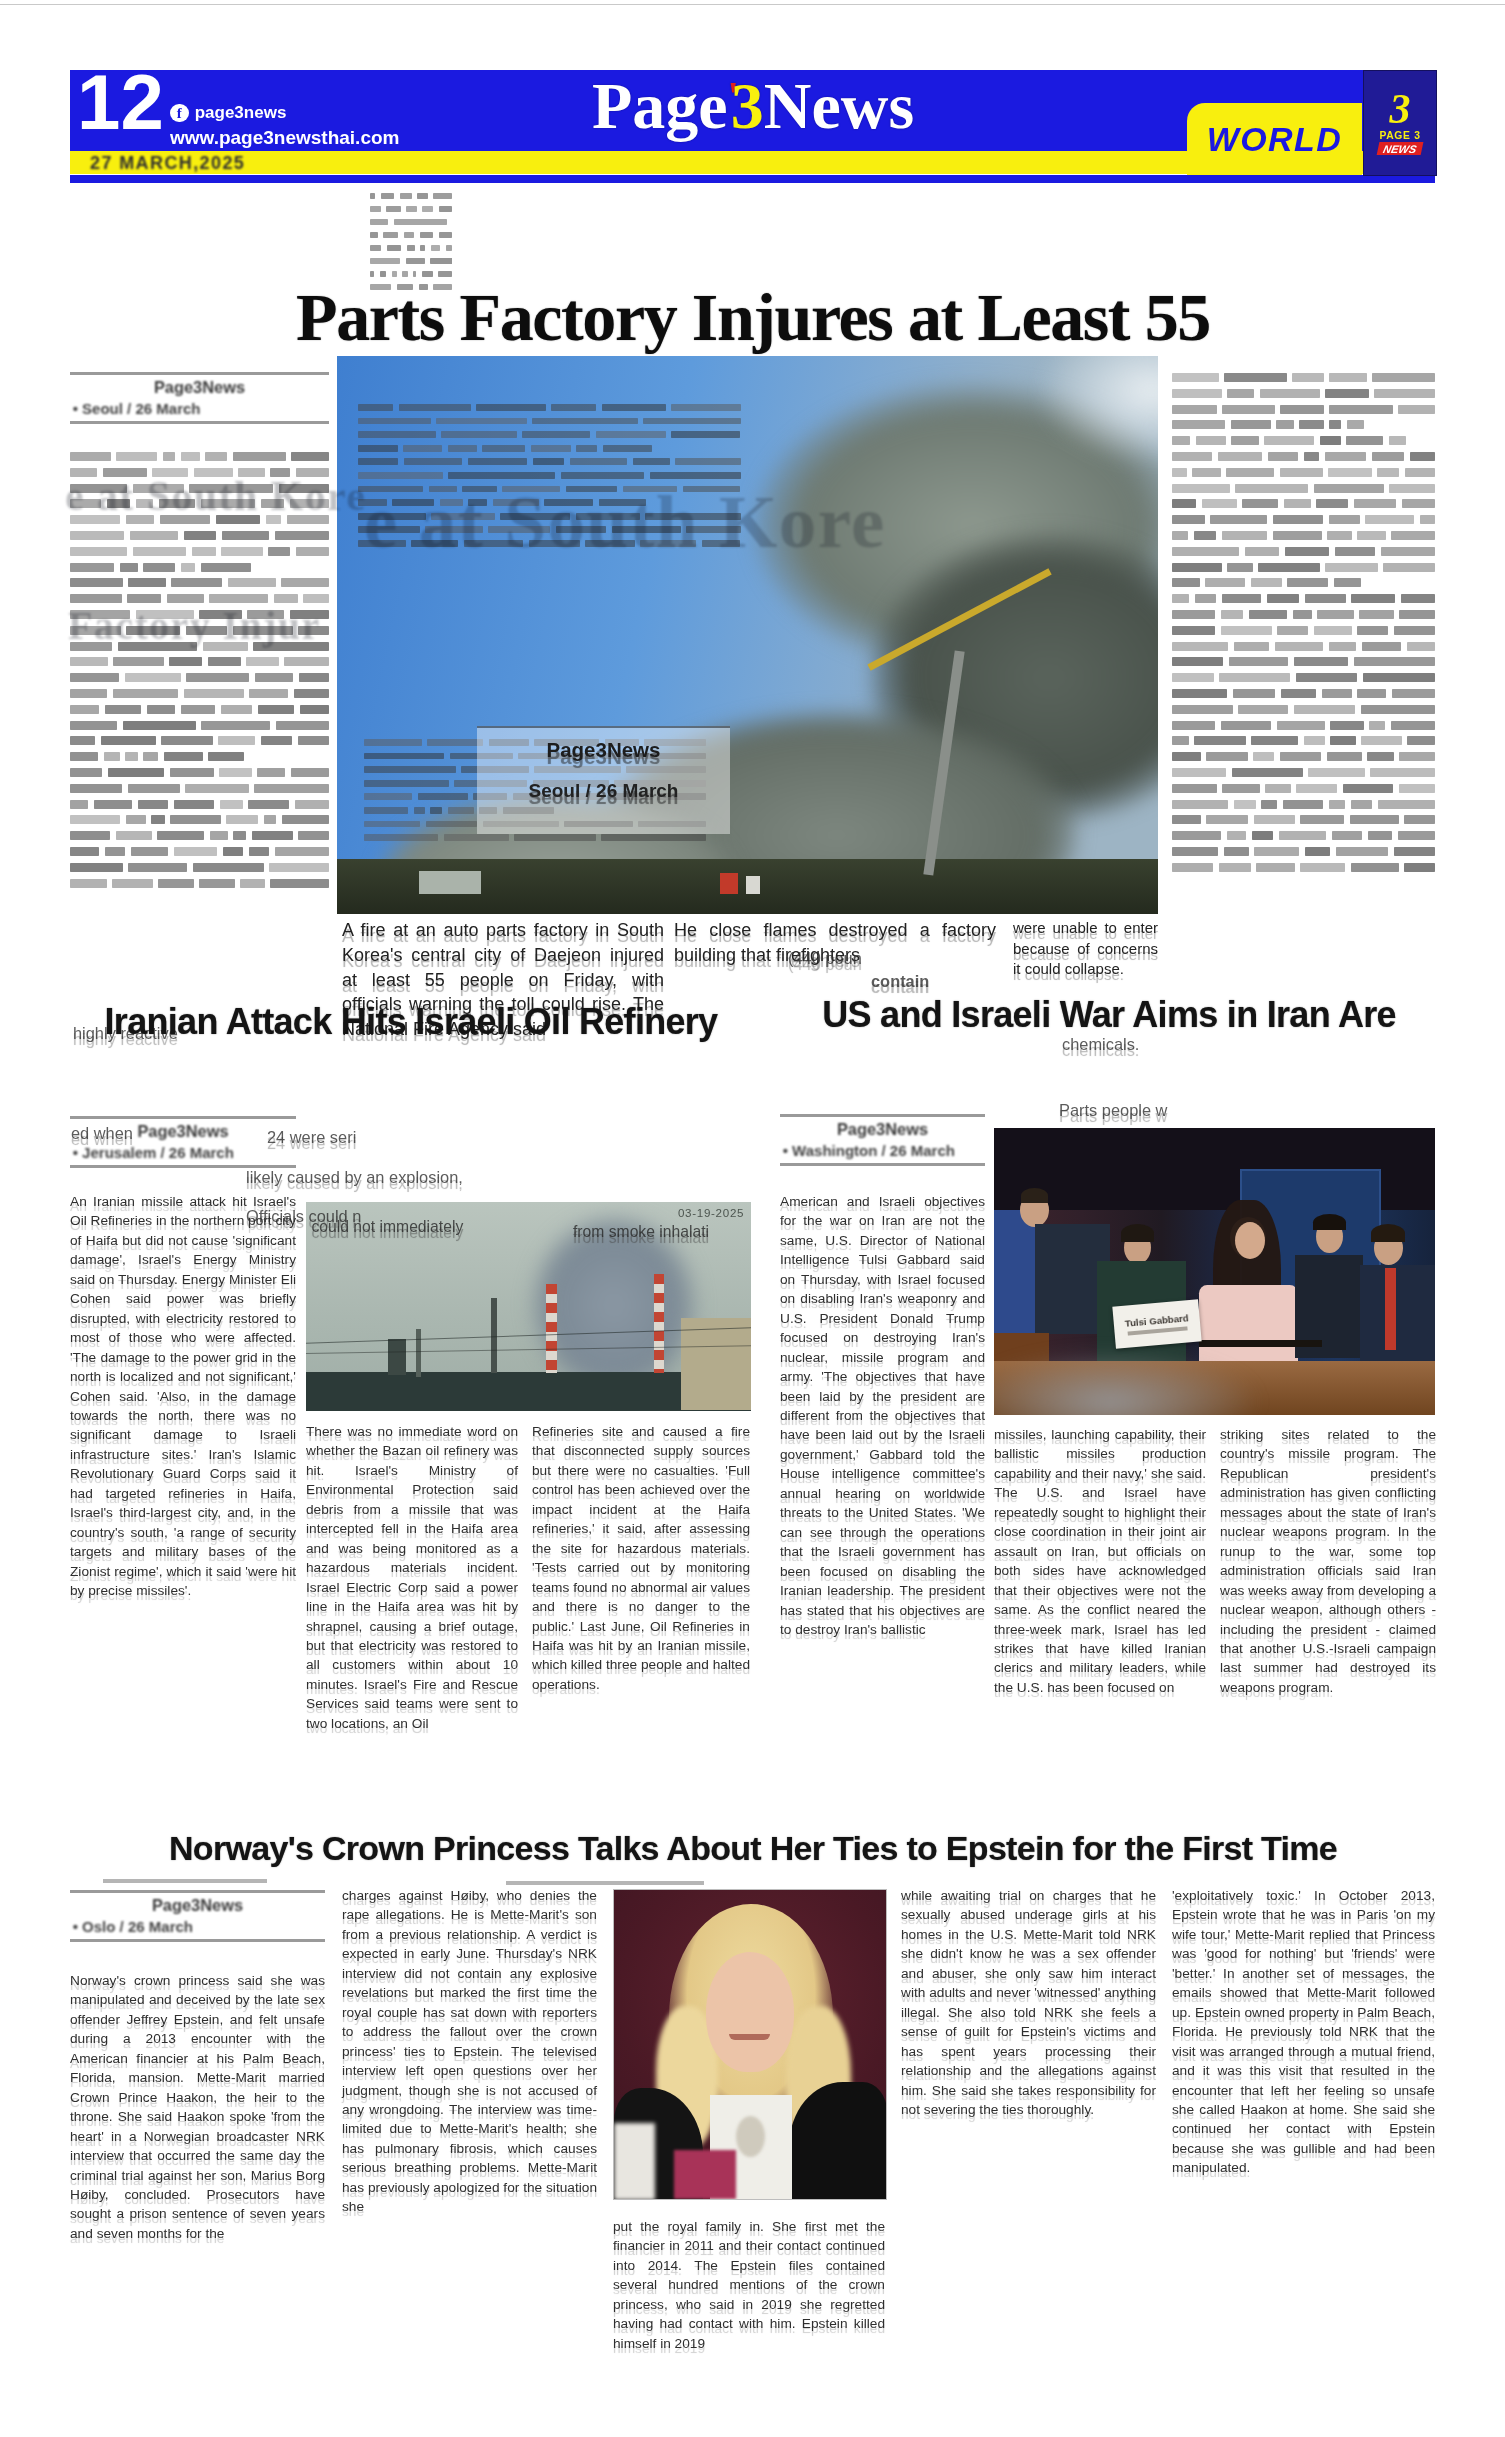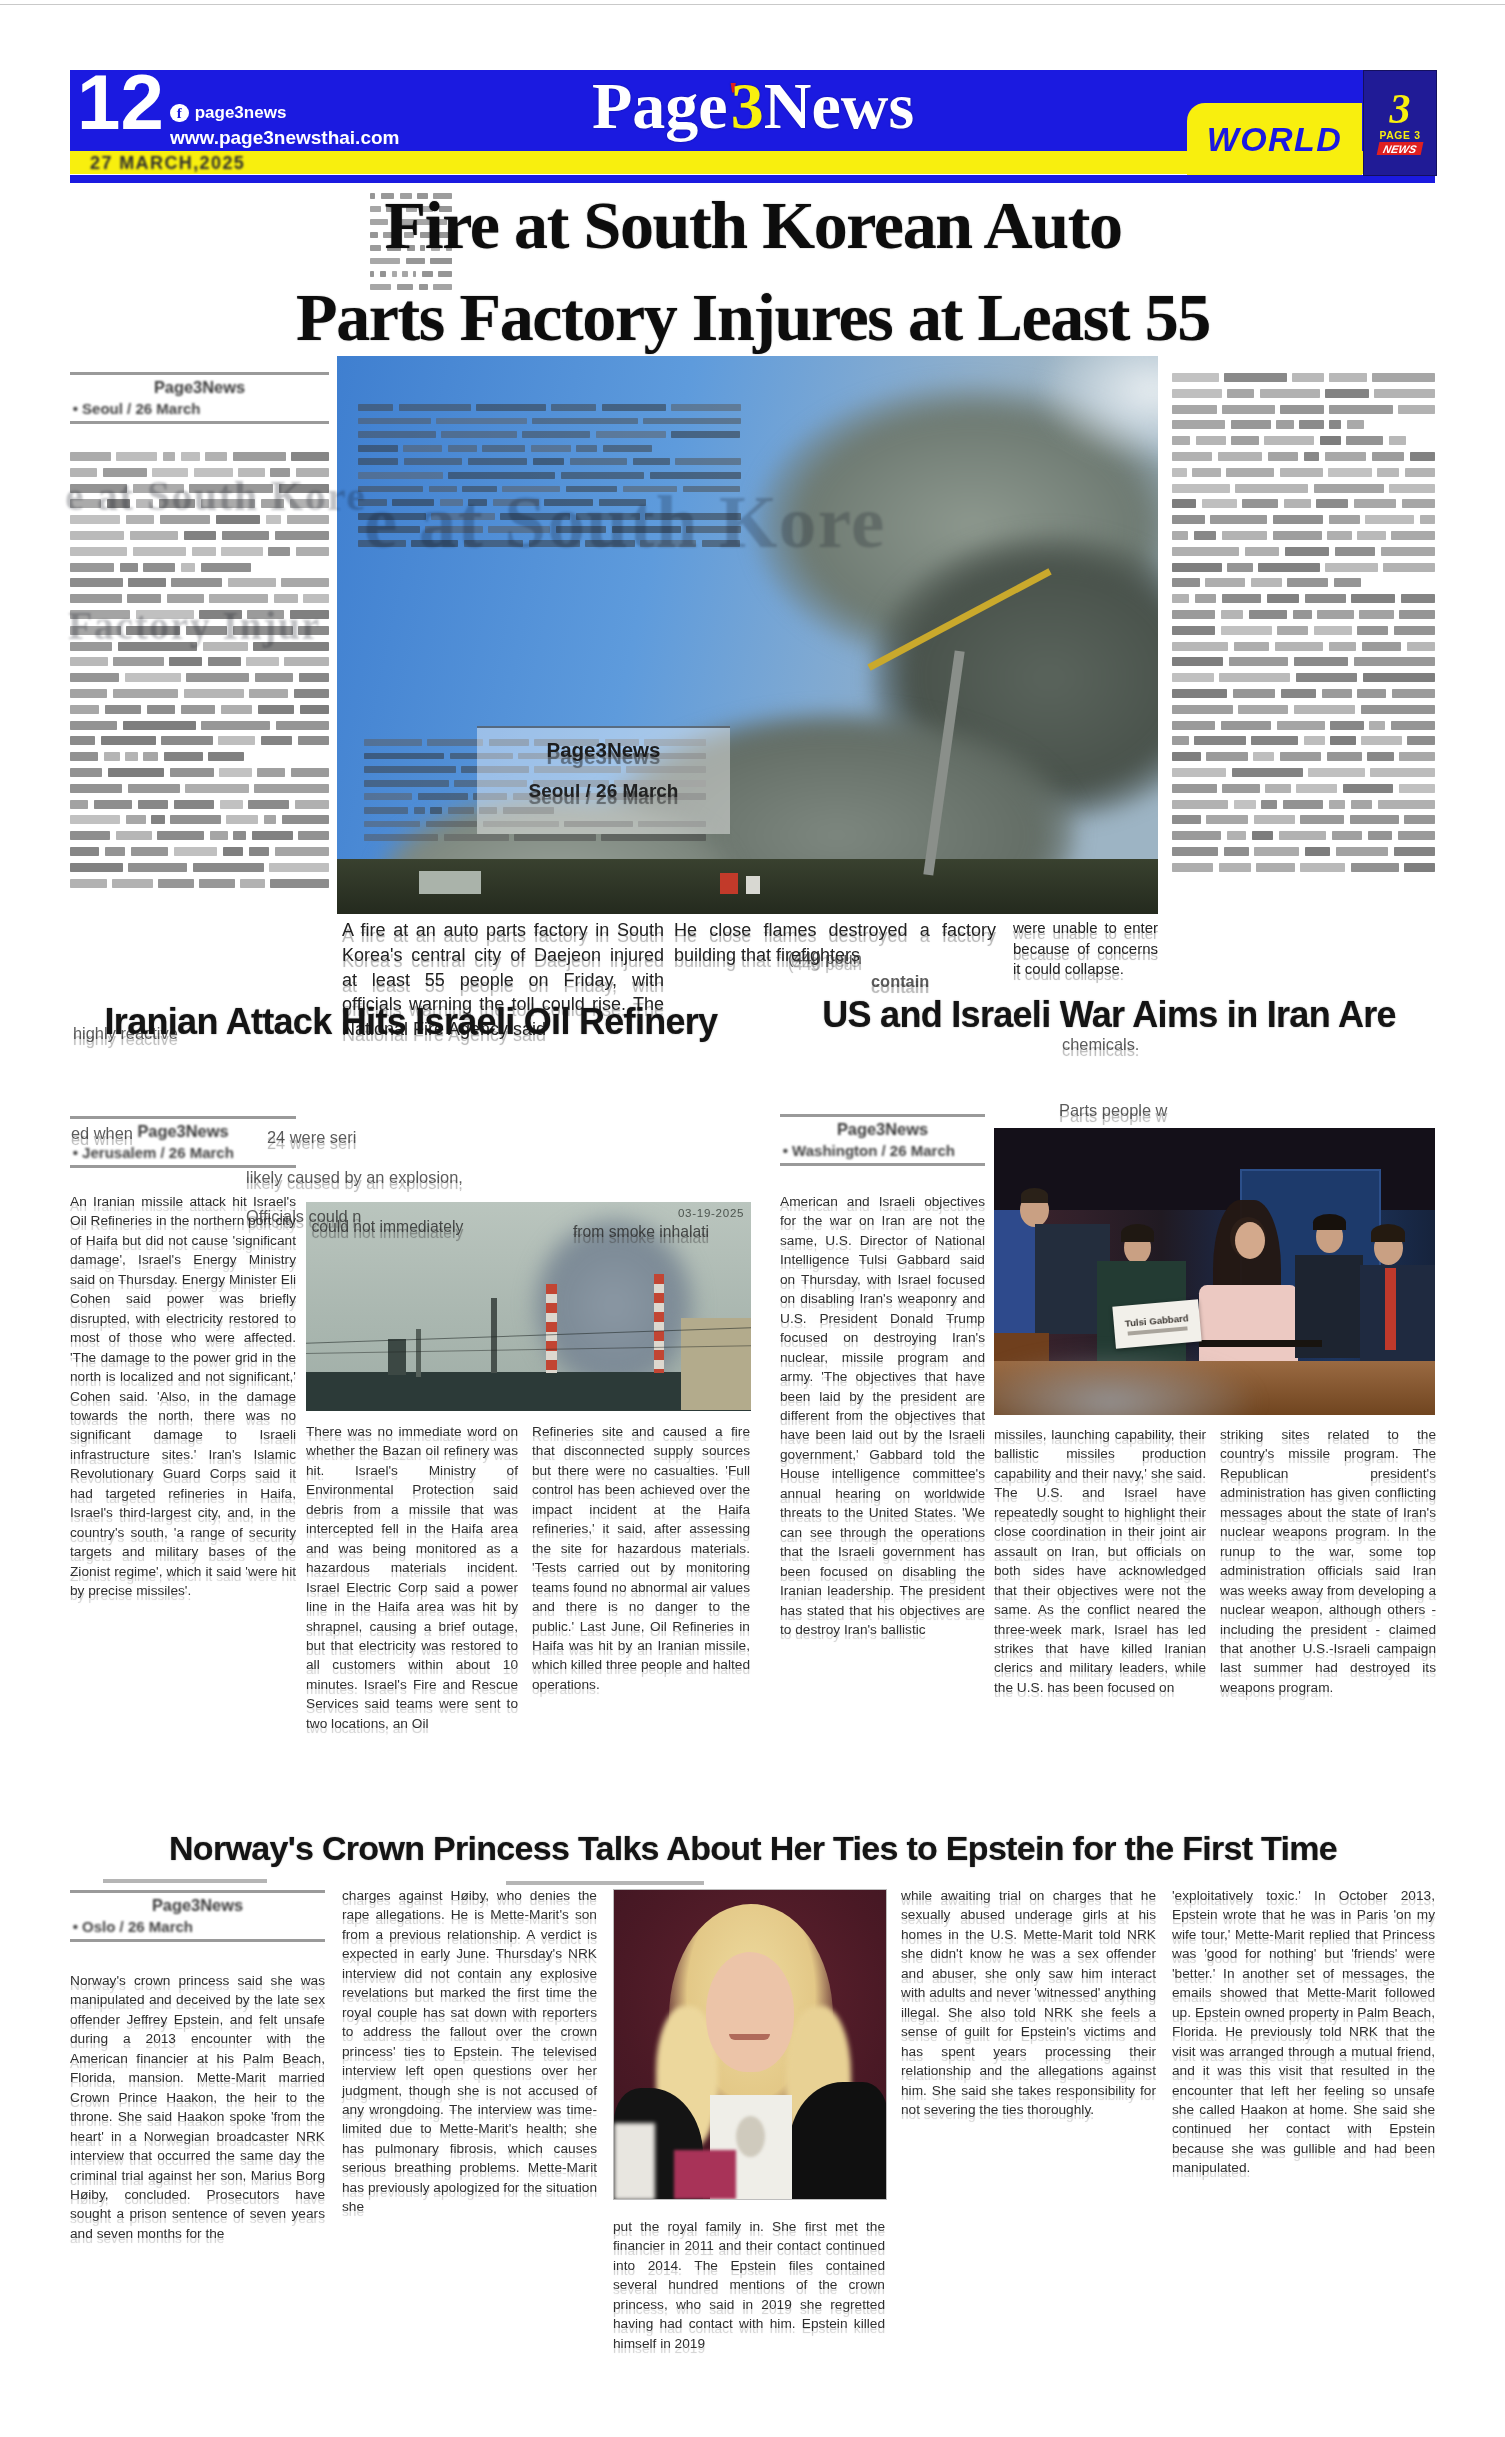--- a/index.html
+++ b/index.html
@@ -116,21 +116,20 @@
   <div class="worldtab">
     <span class="worldtxt">WORLD</span>
   </div>
   <div class="logobox">
     <span class="logonum">3</span>
     <span class="logopage">PAGE 3</span>
     <span class="logonews">NEWS</span>
   </div>
   <div class="datetxt">27 MARCH,2025</div>
 
-  <div class="h1" style="top:186px;">Fire at South Korean Auto</div>
   <div class="h1" style="top:278px;">Parts Factory Injures at Least 55</div>
   <div class="garble gdark" style="left:370px;top:193px;width:82px;height:164px;--gh:6.2px;">
       <div class="gline">
         <span class="gword" style="width: 14px; background: rgb(48, 48, 48);"></span>
         <span class="gword" style="width: 36px; background: rgb(52, 52, 52);"></span>
         <span class="gword" style="width: 32px; background: rgb(66, 66, 66);"></span>
         <span class="gword" style="width: 28.5px; background: rgb(47, 47, 47);"></span>
         <span class="gword" style="width: 50px; background: rgb(62, 62, 62);"></span>
       </div>
       <div class="gline">

